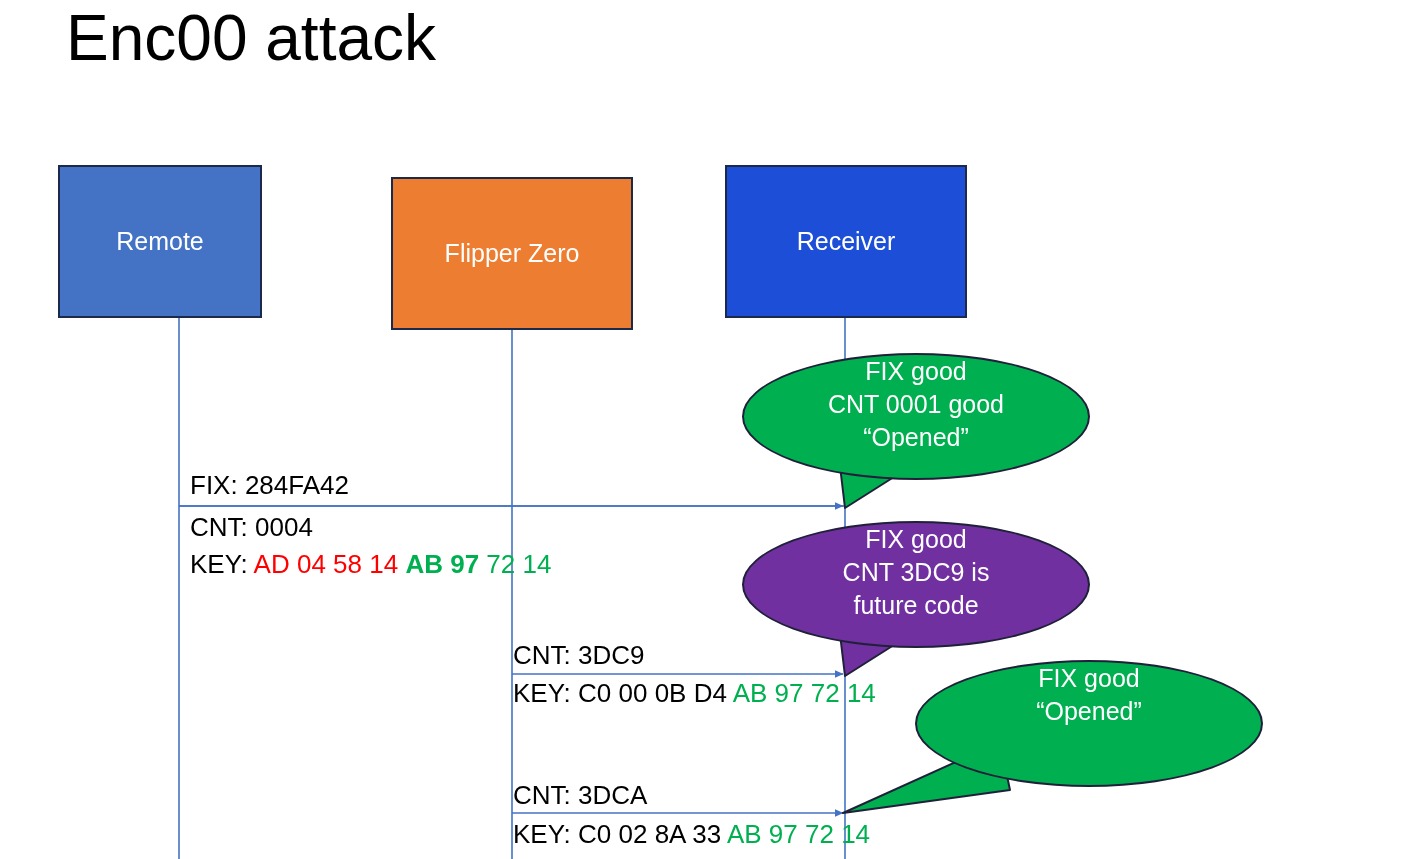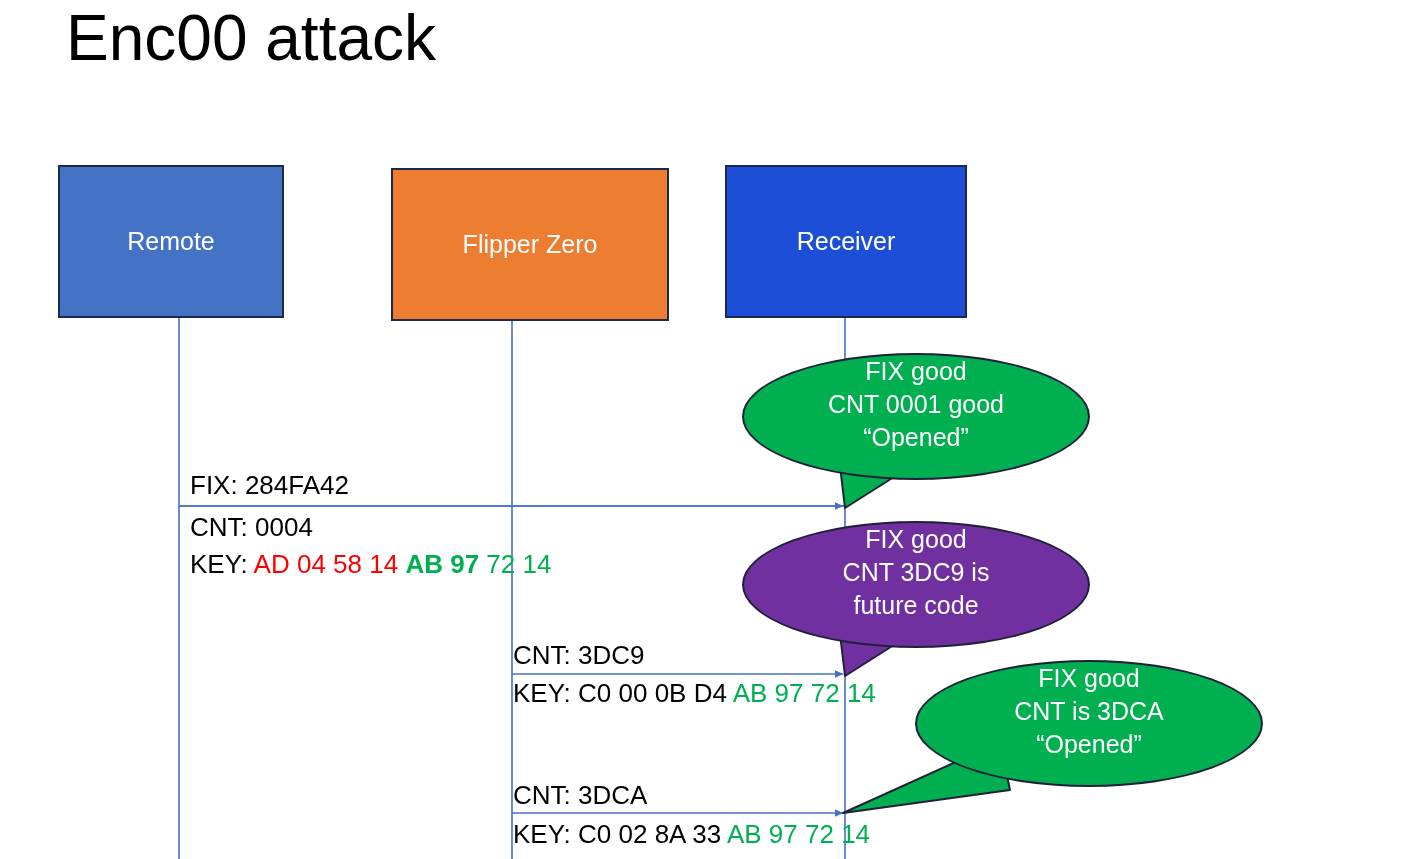--- a/index.html
+++ b/index.html
@@ -50,22 +50,22 @@
     align-items: center;
     justify-content: center;
   }
   .actor-label {
     color: #ffffff;
     font-size: 25px;
     font-weight: 400;
     white-space: nowrap;
   }
 
-  #actor-remote   { left: 58px;  top: 165px; width: 226px; height: 153px; background: #4472C4; }
-  #actor-flipper  { left: 391px; top: 168px; width: 278px; height: 153px; background: #ED7D31; }
+  #actor-remote   { left: 58px;  top: 165px; width: 204px; height: 153px; background: #4472C4; }
+  #actor-flipper  { left: 391px; top: 177px; width: 242px; height: 153px; background: #ED7D31; }
   #actor-receiver { left: 725px; top: 165px; width: 242px; height: 153px; background: #1d4ed8; }
 
   
   .msg-text {
     position: absolute;
     font-size: 26px;
     color: #000000;
     white-space: nowrap;
     line-height: 1.18;
   }
@@ -173,17 +173,16 @@
   </div>
 
   <div id="bubble-2" class="bubble">
     <div class="bubble-line">FIX good</div>
     <div class="bubble-line">CNT 3DC9 is</div>
     <div class="bubble-line">future code</div>
   </div>
 
   <div id="bubble-3" class="bubble">
     <div class="bubble-line">FIX good</div>
-    <div class="bubble-line">CNT is 3DCA</div>
     <div class="bubble-line">“Opened”</div>
   </div>
 
 </div>
 
 </body></html>

